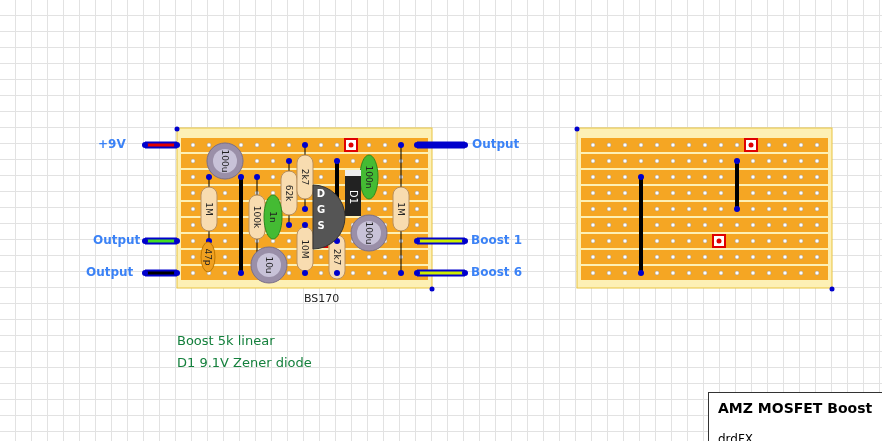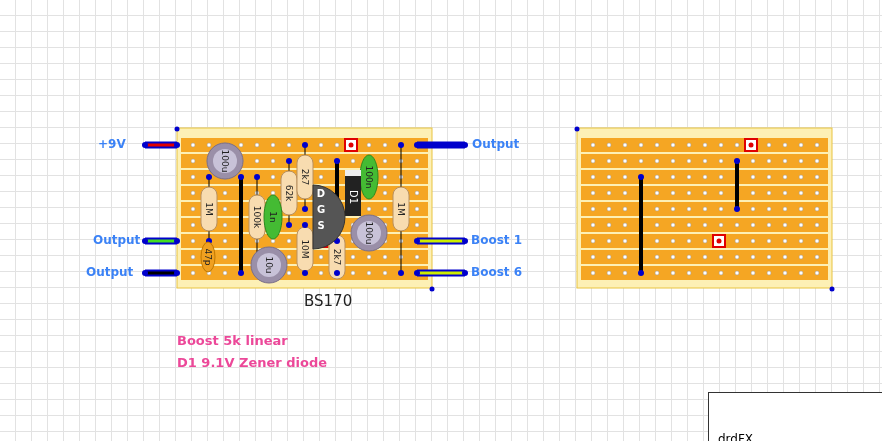--- a/index.html
+++ b/index.html
@@ -1,25 +1,25 @@
 <!DOCTYPE html>
 <html><head>
 <meta charset="utf-8">
 <style>
   html,body{margin:0;padding:0;}
   body{width:882px;height:441px;position:relative;overflow:hidden;background:#fff;
     background-image:linear-gradient(#e2e2e2 1px,transparent 1px),linear-gradient(90deg,#e2e2e2 1px,transparent 1px);
     background-size:16px 16px;background-position:-1px -1px;font-family:"DejaVu Sans",sans-serif;}
   svg{position:absolute;left:0;top:0;}
   .lbl{position:absolute;font-weight:bold;font-size:12px;color:#3b82f6;}
-  .note{position:absolute;font-weight:bold;font-size:13px;color:#ec4899;}
+  .note{position:absolute;font-weight:normal;font-size:13px;color:#15803d;}
   .titlebox{position:absolute;left:708px;top:392px;width:180px;height:60px;border:1px solid #333;background:#fff;}
   .titlebox .t{position:absolute;left:9px;top:7px;font-weight:bold;font-size:14px;}
   .titlebox .a{position:absolute;left:9px;top:31px;font-size:12px;margin-top:8px;}
-  .bs{position:absolute;font-size:15px;color:#222;}
+  .bs{position:absolute;font-size:11px;color:#222;}
 </style>
 </head>
 <body>
 
 <svg width="882" height="441" id="sv">
     <rect x="177" y="128" width="255" height="160" fill="#fdf0b5" stroke="#e8c440"></rect>
     <rect x="181" y="138" width="247" height="14" fill="#f5a623"></rect>
     <circle cx="193" cy="145" r="2" fill="#fff" stroke="#999" stroke-width="0.5"></circle>
     <circle cx="209" cy="145" r="2" fill="#fff" stroke="#999" stroke-width="0.5"></circle>
     <circle cx="225" cy="145" r="2" fill="#fff" stroke="#999" stroke-width="0.5"></circle>
@@ -418,14 +418,15 @@
 <div class="lbl" style="left:98px;top:137px">+9V</div>
 <div class="lbl" style="left:93px;top:233px">Output</div>
 <div class="lbl" style="left:86px;top:265px">Output</div>
 <div class="lbl" style="left:472px;top:137px">Output</div>
 <div class="lbl" style="left:471px;top:233px">Boost 1</div>
 <div class="lbl" style="left:471px;top:265px">Boost 6</div>
 <div class="bs" style="left:304px;top:292px">BS170</div>
 <div class="note" style="left:177px;top:333px">Boost 5k linear</div>
 <div class="note" style="left:177px;top:355px">D1 9.1V Zener diode</div>
 <div class="titlebox">
+  <div class="t">AMZ MOSFET Boost</div>
   <div class="a">drdFX</div>
 </div>
 
 </body></html>

